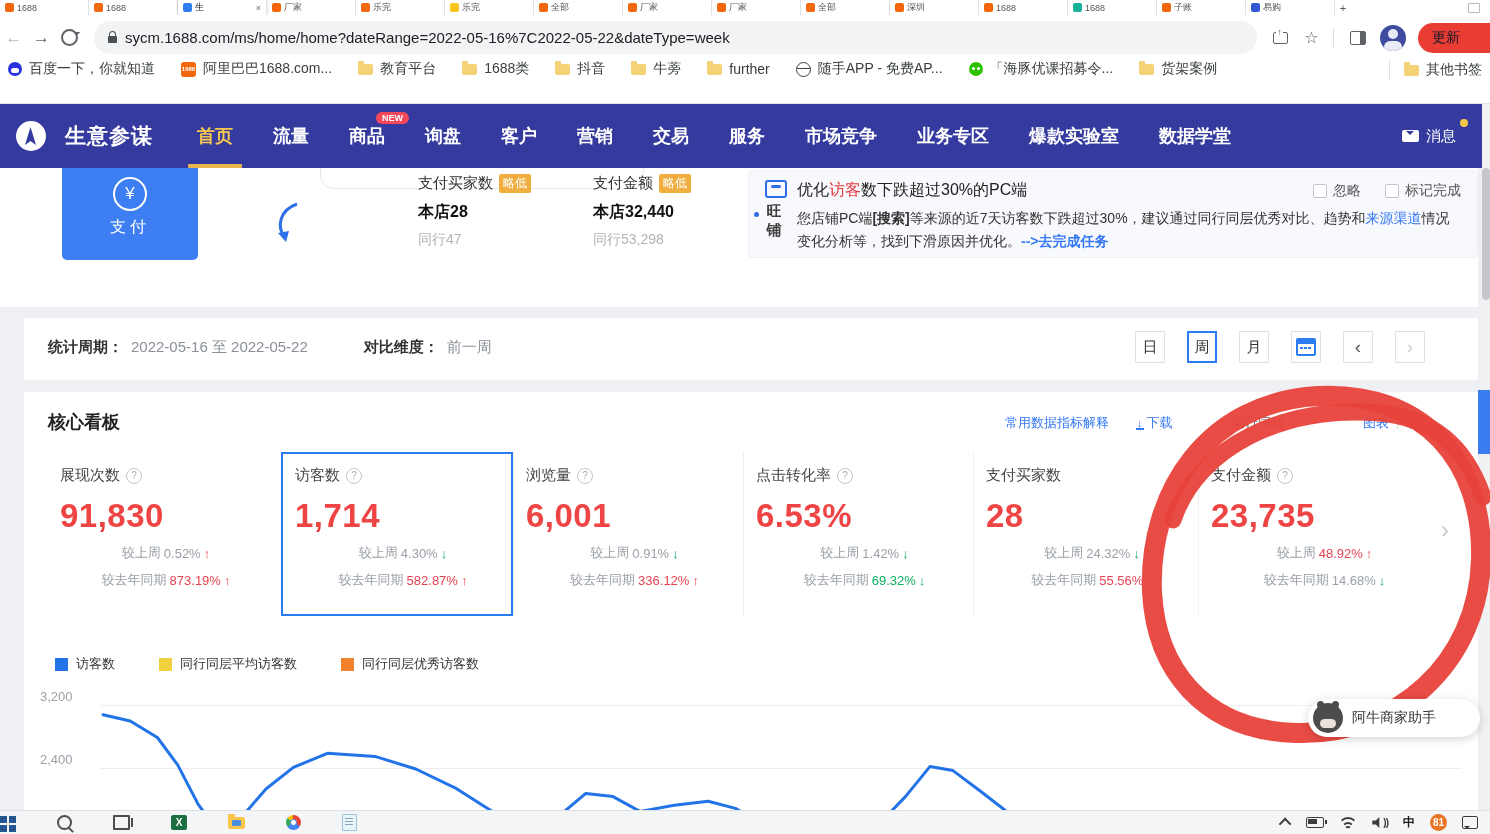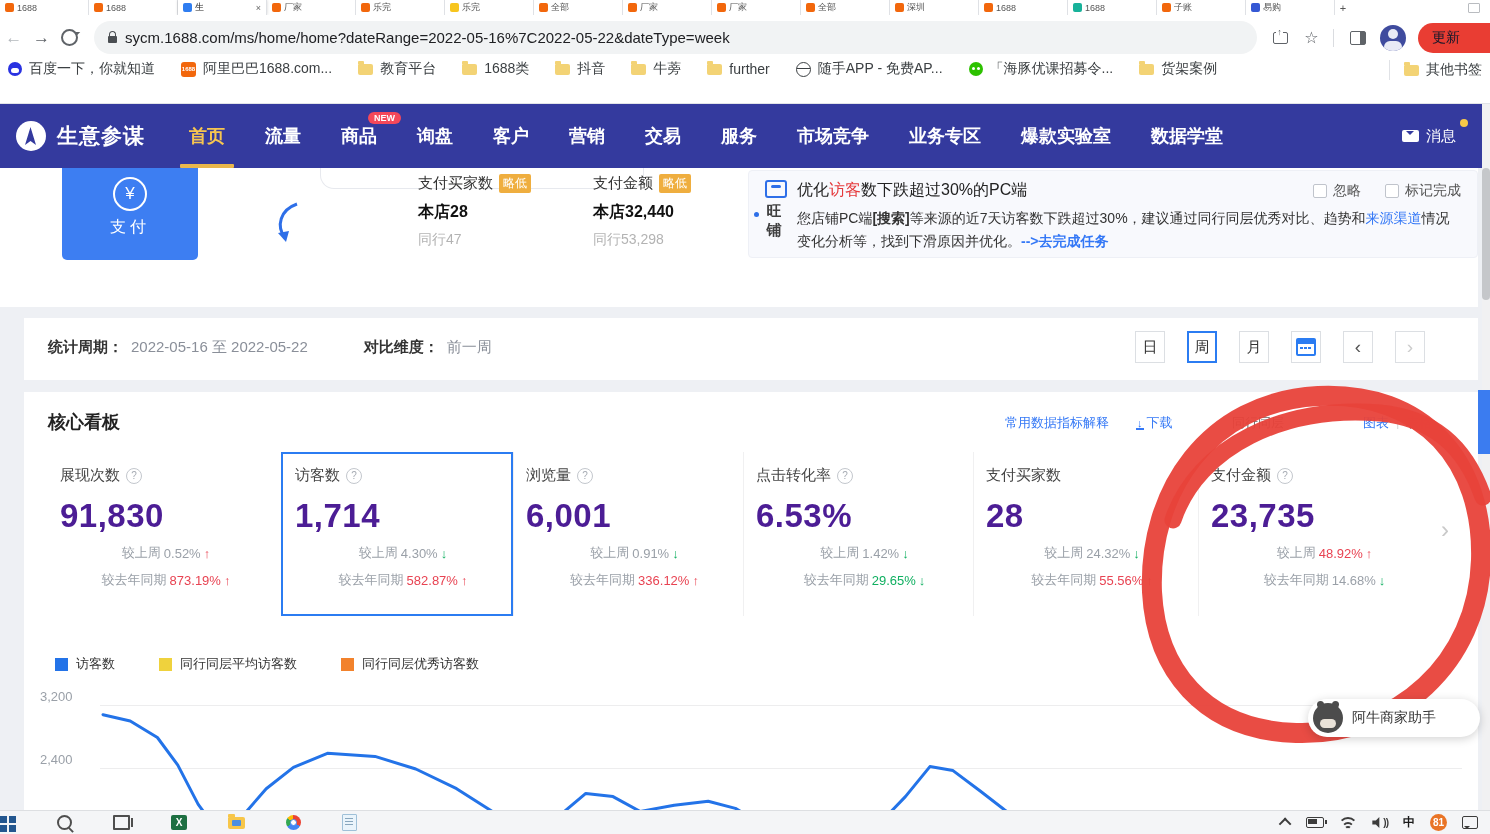--- a/index.html
+++ b/index.html
@@ -46,21 +46,21 @@
   .bi-baidu:after{content:"";position:absolute;left:3px;top:6px;width:8px;height:5px;background:#fff;border-radius:3px;}
   .bi-1688{width:15px;height:15px;border-radius:3px;background:#f2670c;color:#fff;font-size:6px;font-weight:bold;display:flex;align-items:center;justify-content:center;}
   .bi-globe{width:13px;height:13px;border:1.5px solid #3c4043;border-radius:50%;position:relative;}
   .bi-globe:after{content:"";position:absolute;left:0;top:5px;width:13px;height:1.5px;background:#3c4043;}
   .bi-wechat{width:14px;height:14px;border-radius:50%;background:#2dc100;position:relative;}
   .bi-wechat:after{content:"";position:absolute;left:3px;top:5px;width:3px;height:3px;background:#fff;border-radius:50%;box-shadow:5px 0 #fff;}
   .bm-right{margin-left:auto;display:flex;align-items:center;}
   .bm-sep{width:1px;height:20px;background:#e0e2e6;margin-right:14px;}
   
   .sycm{position:absolute;left:0;top:104px;width:100%;height:64px;background:#343a9e;display:flex;align-items:center;color:#fff;z-index:15;}
-  .brand{display:flex;align-items:center;gap:11px;margin-left:16px;text-align:center;}
+  .brand{display:flex;align-items:center;gap:19px;margin-left:16px;text-align:center;}
   .logo{width:30px;height:30px;border-radius:50%;background:#fff;position:relative;}
   .logo:after{content:"";position:absolute;left:9px;top:6px;width:11px;height:18px;background:#343a9e;clip-path:polygon(50% 0,100% 100%,50% 78%,0 100%);}
   .brandname{font-size:21px;font-weight:bold;letter-spacing:1px;}
   .nitems{display:flex;align-items:center;gap:40px;margin-left:44px;height:100%;}
   .nitem{position:relative;font-size:18px;font-weight:600;height:100%;display:flex;align-items:center;}
   .nactive{color:#f6c550;}
   .nunderline{position:absolute;bottom:0;left:50%;transform:translateX(-50%);width:54px;height:4px;background:#e9b64b;border-radius:1px;}
   .nbadge{position:absolute;top:8px;right:-24px;background:#f5485a;color:#fff;font-size:9px;font-weight:bold;padding:1px 6px;border-radius:8px;}
   .msgs{position:absolute;right:34px;display:flex;align-items:center;gap:7px;font-size:15px;}
   .env{position:relative;width:17px;height:12px;background:#fff;border-radius:2px;}
@@ -111,21 +111,21 @@
   .dlink{position:absolute;top:22px;font-size:13px;color:#3478f6;}
   .dgray{color:#666;}
   .dblack{color:#333;}
   .dlpipe{position:absolute;top:22px;color:#d9d9d9;font-size:13px;}
   .dlicon{display:inline-block;color:#3478f6;border-bottom:2px solid #3478f6;line-height:9px;font-size:11px;padding:0 1px;margin-right:3px;}
   .card{position:absolute;top:60px;height:164px;box-sizing:border-box;padding:14px 0 0 12px;background:#fff;}
   .cdiv{border-left:1px solid #f0f0f1;}
   .csel{border:2px solid #2b7cf2;padding-top:12px;}
   .chead{display:flex;align-items:center;gap:6px;font-size:15px;color:#444;}
   .qm{width:14px;height:14px;border:1px solid #c3c7cd;border-radius:50%;color:#a6abb3;font-size:10px;display:flex;align-items:center;justify-content:center;}
-  .cval{margin-top:12px;font-size:33px;font-weight:600;color:#4c1d95;letter-spacing:.5px;}
+  .cval{margin-top:12px;font-size:33px;font-weight:600;color:#ef4444;letter-spacing:.5px;}
   .trend{margin-top:9px;font-size:13px;display:flex;align-items:center;gap:3px;justify-content:center;}
   .tl{color:#9aa0a8;}
   .tv-gray{color:#9aa0a8;}
   .tv-red{color:#e84352;}
   .tv-green{color:#0faf60;}
   .arr{font-weight:bold;font-size:13px;}
   .arr-up{color:#e84352;}
   .arr-down{color:#0faf60;}
   .nextarrow{position:absolute;left:1417px;top:124px;font-size:24px;color:#c9c9c9;}
   
@@ -487,21 +487,21 @@
             <span class="qm">?</span>
           </div>
           <div class="cval">6.53%</div>
           <div class="trend">
             <span class="tl">较上周</span>
             <span class="tv-gray">1.42%</span>
             <span class="arr arr-down">↓</span>
           </div>
           <div class="trend">
             <span class="tl">较去年同期</span>
-            <span class="tv-green">29.65%</span>
+            <span class="tv-green">69.32%</span>
             <span class="arr arr-down">↓</span>
           </div>
         </div>
         <div class="card cdiv" style="left: 949px; width: 225px;">
           <div class="chead">
             <span>支付买家数</span>
           </div>
           <div class="cval">28</div>
           <div class="trend">
             <span class="tl">较上周</span>

